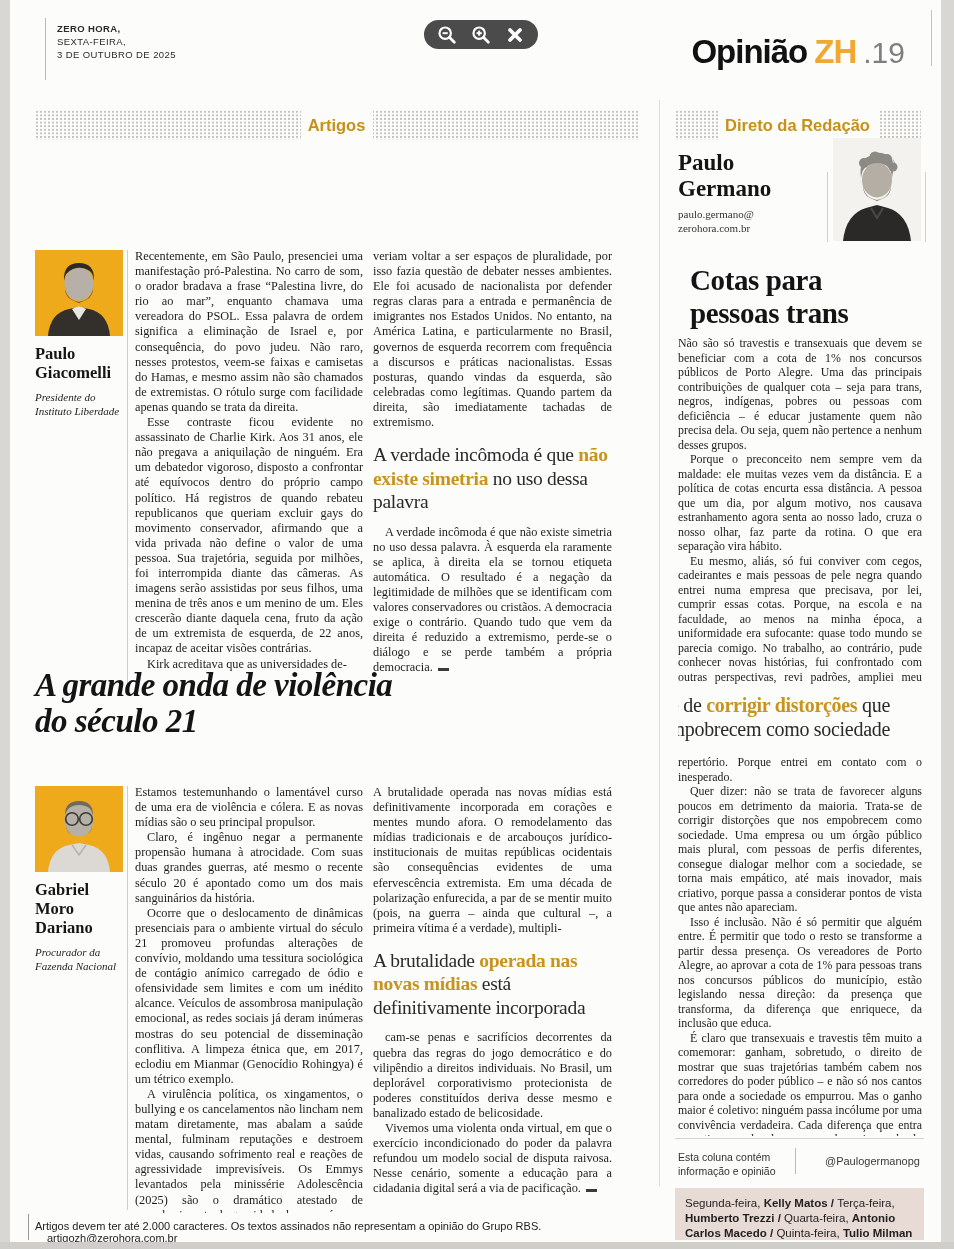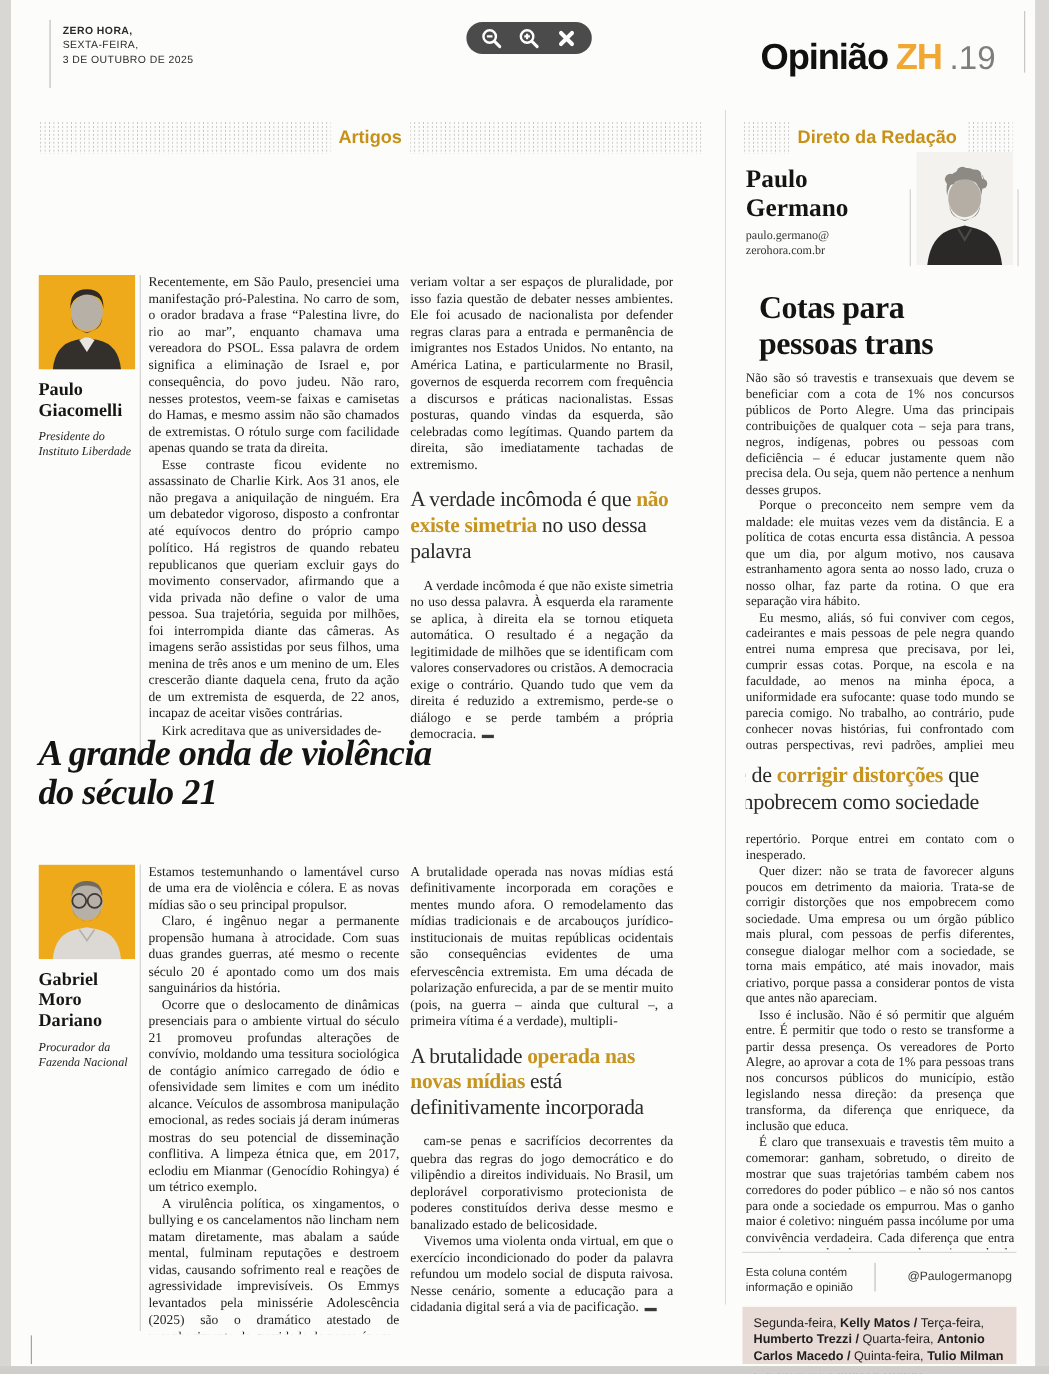--- a/index.html
+++ b/index.html
@@ -192,20 +192,24 @@
   <div class="copy" style="left:373px;top:785px;width:239px;height:428px;">
     <p>A brutalidade operada nas novas mídias está definitivamente incorporada em corações e mentes mundo afora. O remodelamento das mídias tradicionais e de arcabouços jurídico-institucionais de muitas repúblicas ocidentais são consequências evidentes de uma efervescência extremista. Em uma década de polarização enfurecida, a par de se mentir muito (pois, na guerra – ainda que cultural –, a primeira vítima é a verdade), multipli-</p>
     <div class="inquote">
       <span>A brutalidade </span><b>operada nas novas mídias</b><span> está definitivamente incorporada</span>
     </div>
     <p class="ind">cam-se penas e sacrifícios decorrentes da quebra das regras do jogo democrático e do vilipêndio a direitos individuais. No Brasil, um deplorável corporativismo protecionista de poderes constituídos deriva desse mesmo e banalizado estado de belicosidade.</p>
     <p class="ind"><span>Vivemos uma violenta onda virtual, em que o exercício incondicionado do poder da palavra refundou um modelo social de disputa raivosa. Nesse cenário, somente a educação para a cidadania digital será a via de pacificação.</span><span class="endmark"></span></p>
   </div>
 
   <div class="foot-tick"></div>
+  <div class="footnote">
+    <span>Artigos devem ter até 2.000 caracteres. Os textos assinados não representam a opinião do Grupo RBS.</span>
+    <span class="mail">artigozh@zerohora.com.br</span>
+  </div>
 
   <div class="col-name">Paulo Germano</div>
   <div class="col-email">
     <div>paulo.germano@</div>
     <div>zerohora.com.br</div>
   </div>
   <div class="pg-rule-l"></div>
   <div class="pg-rule-r"></div>
   <div class="pg-photo">
     <svg width="88" height="103" viewBox="0 0 88 103">

